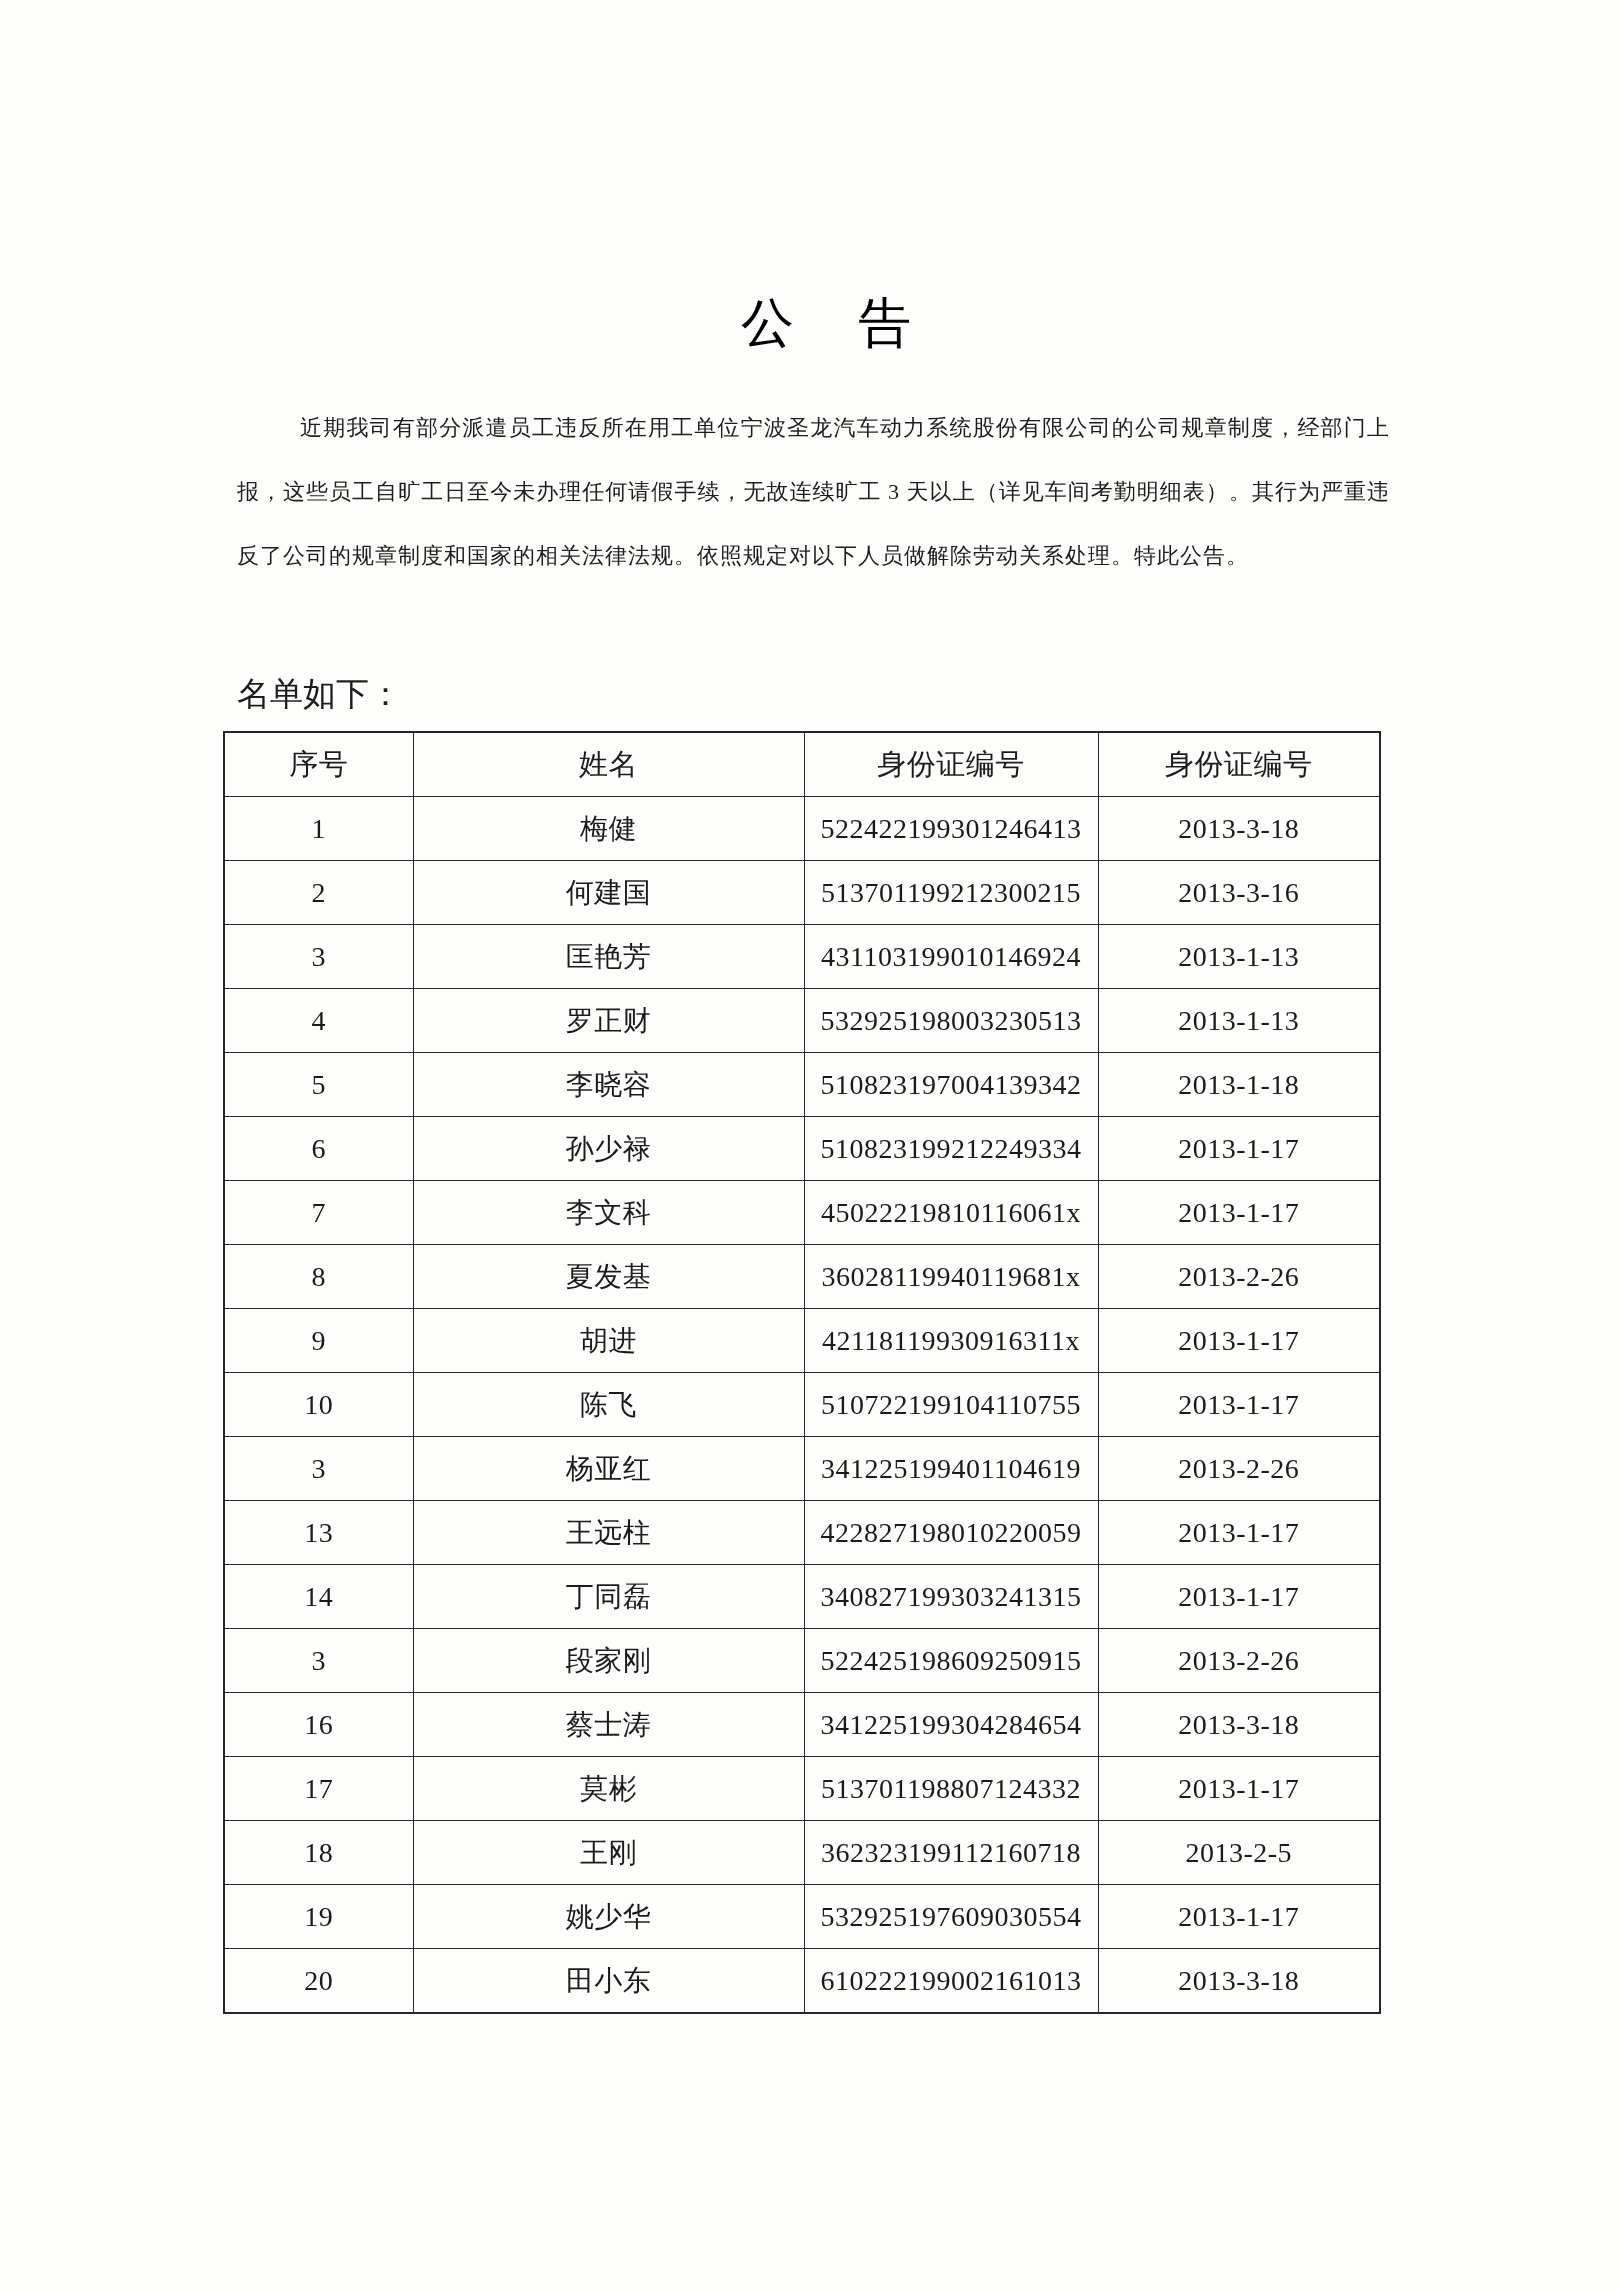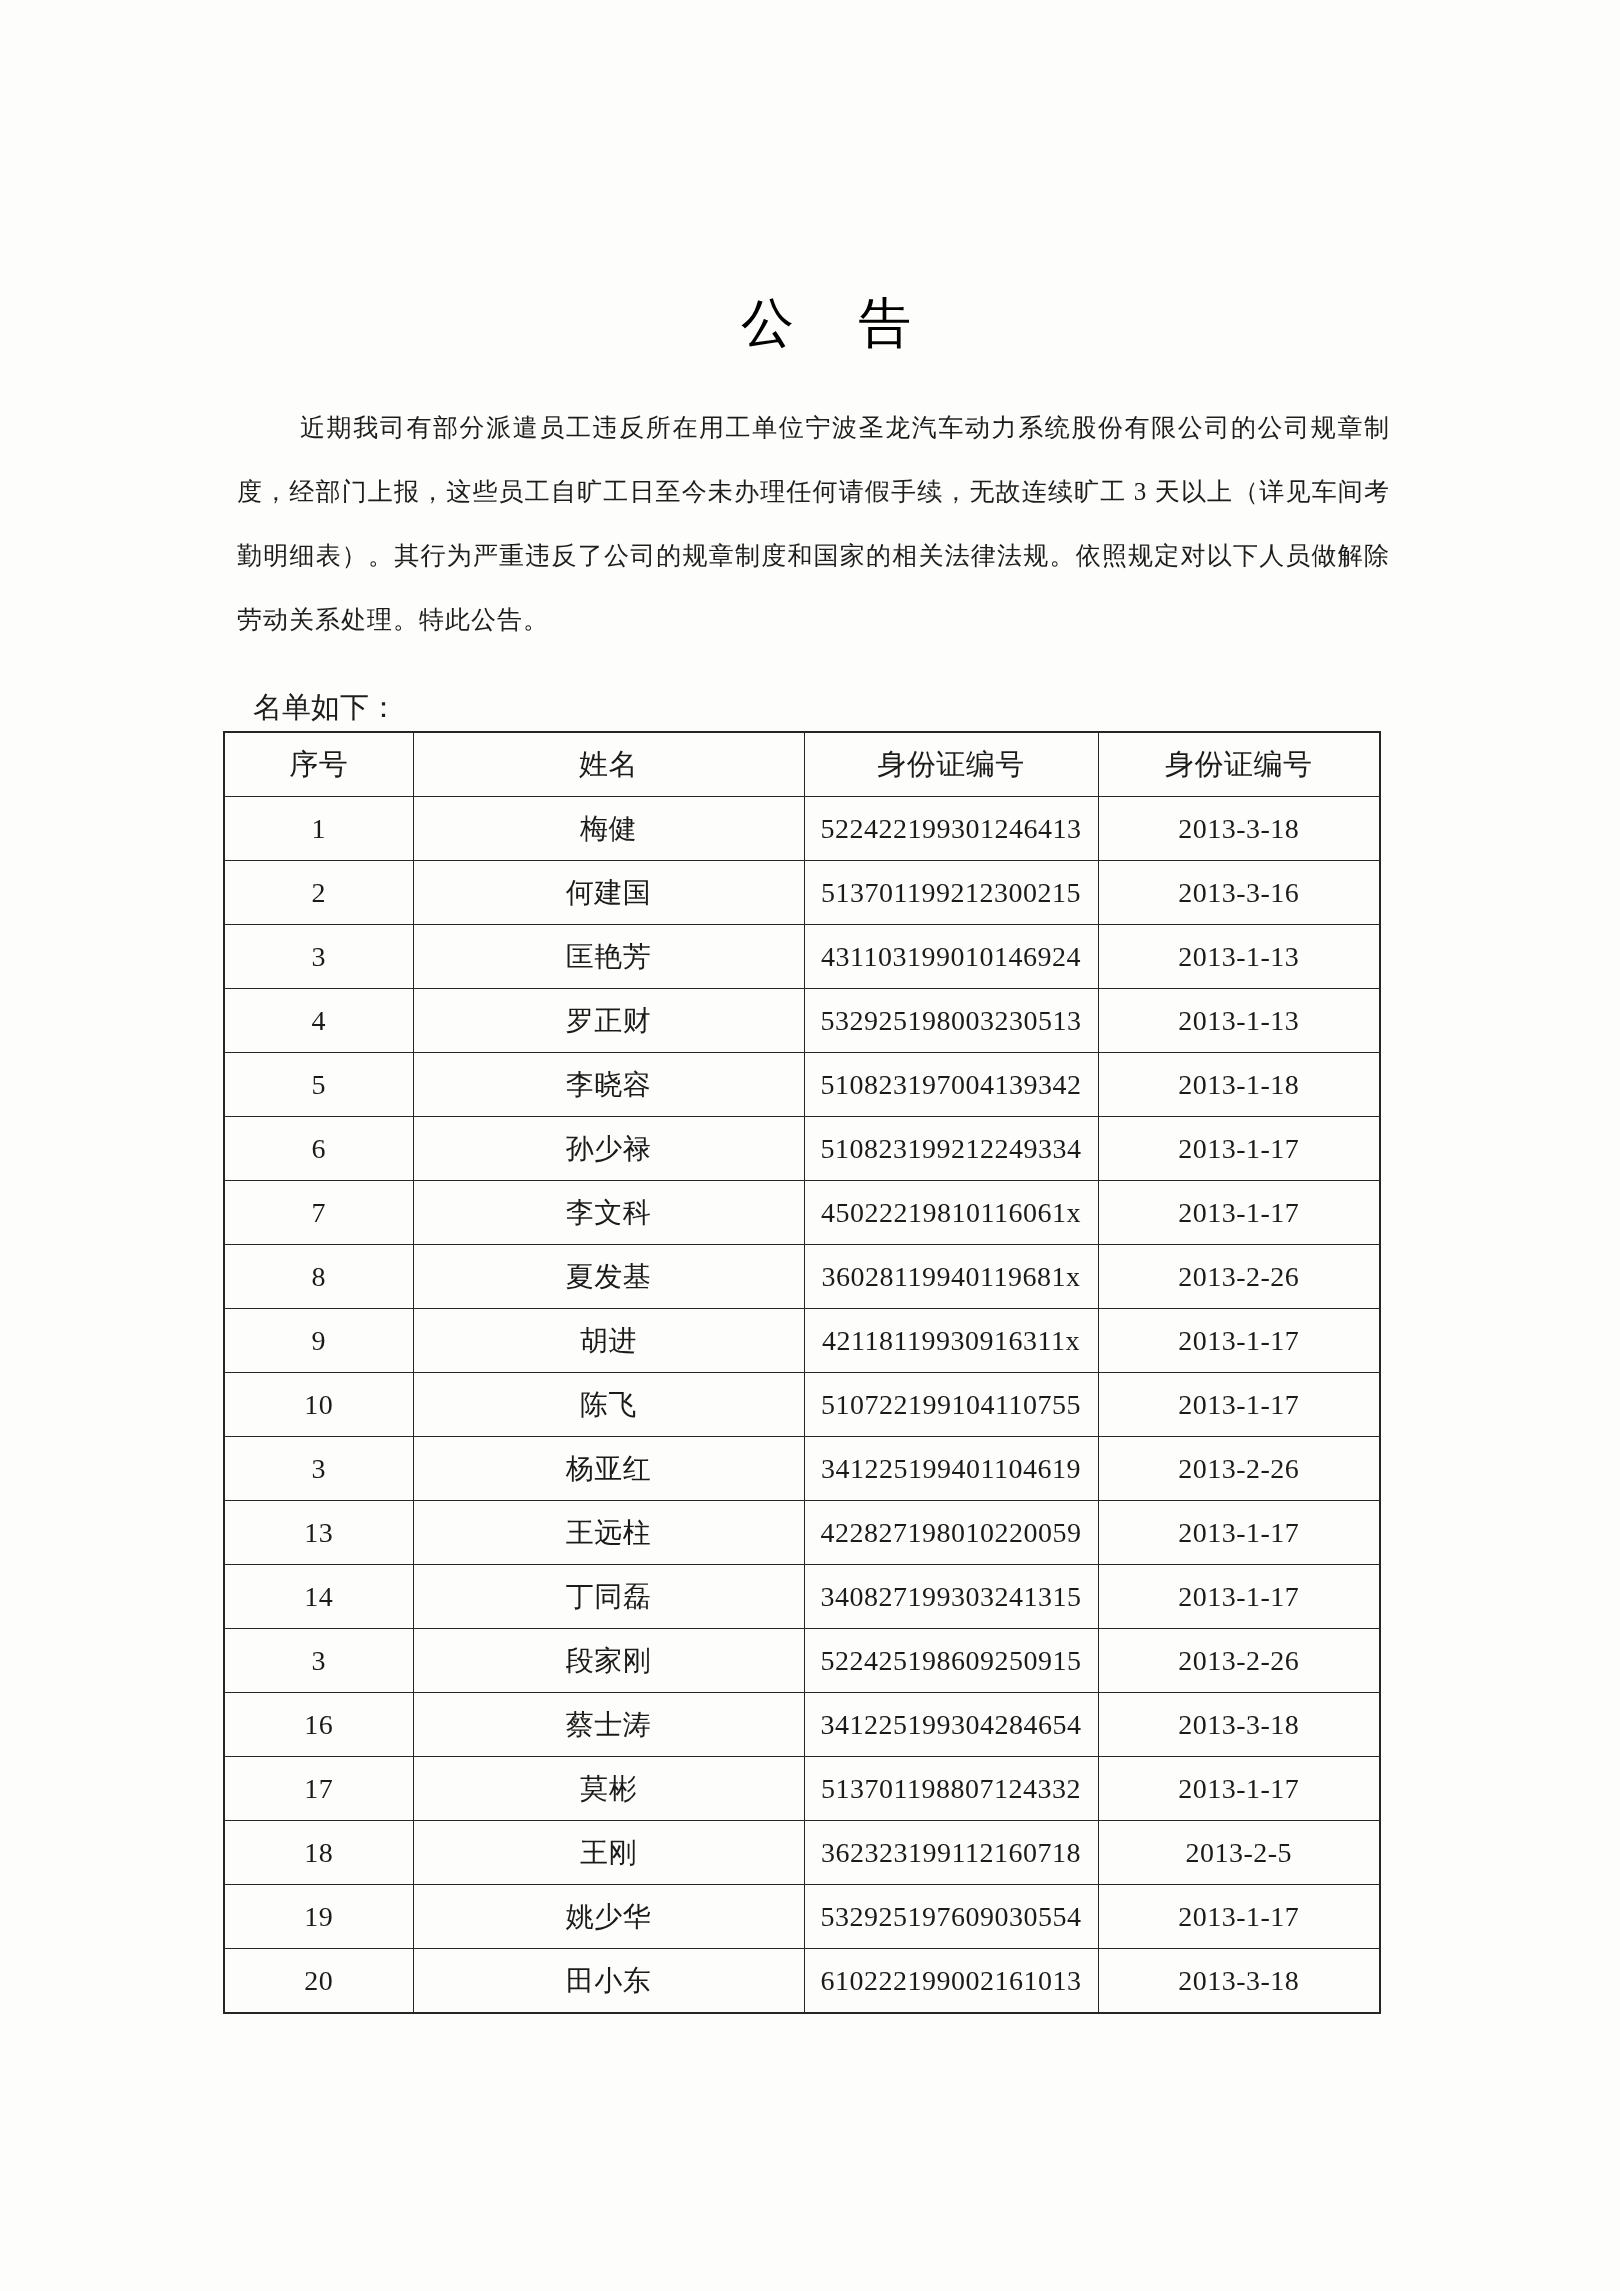--- a/index.html
+++ b/index.html
@@ -29,32 +29,32 @@
     letter-spacing: 25.5px;
     text-indent: 25.5px;
     color: #000000;
   }
   .body-text {
     position: absolute;
     top: 396px;
     left: 237px;
     width: 1153px;
     margin: 0;
-    font-size: 25px;
+    font-size: 22px;
     line-height: 64px;
     text-align: justify;
     text-indent: 63px;
     letter-spacing: 1px;
   }
   .list-intro {
     position: absolute;
     top: 672px;
     left: 237px;
-    margin: 16px;
-    font-size: 29px;
+    margin: 0;
+    font-size: 33px;
   }
   table.roster {
     position: absolute;
     top: 731px;
     left: 223px;
     width: 1157px;
     border-collapse: collapse;
     table-layout: fixed;
     border: 2.9px solid #262626;
   }

